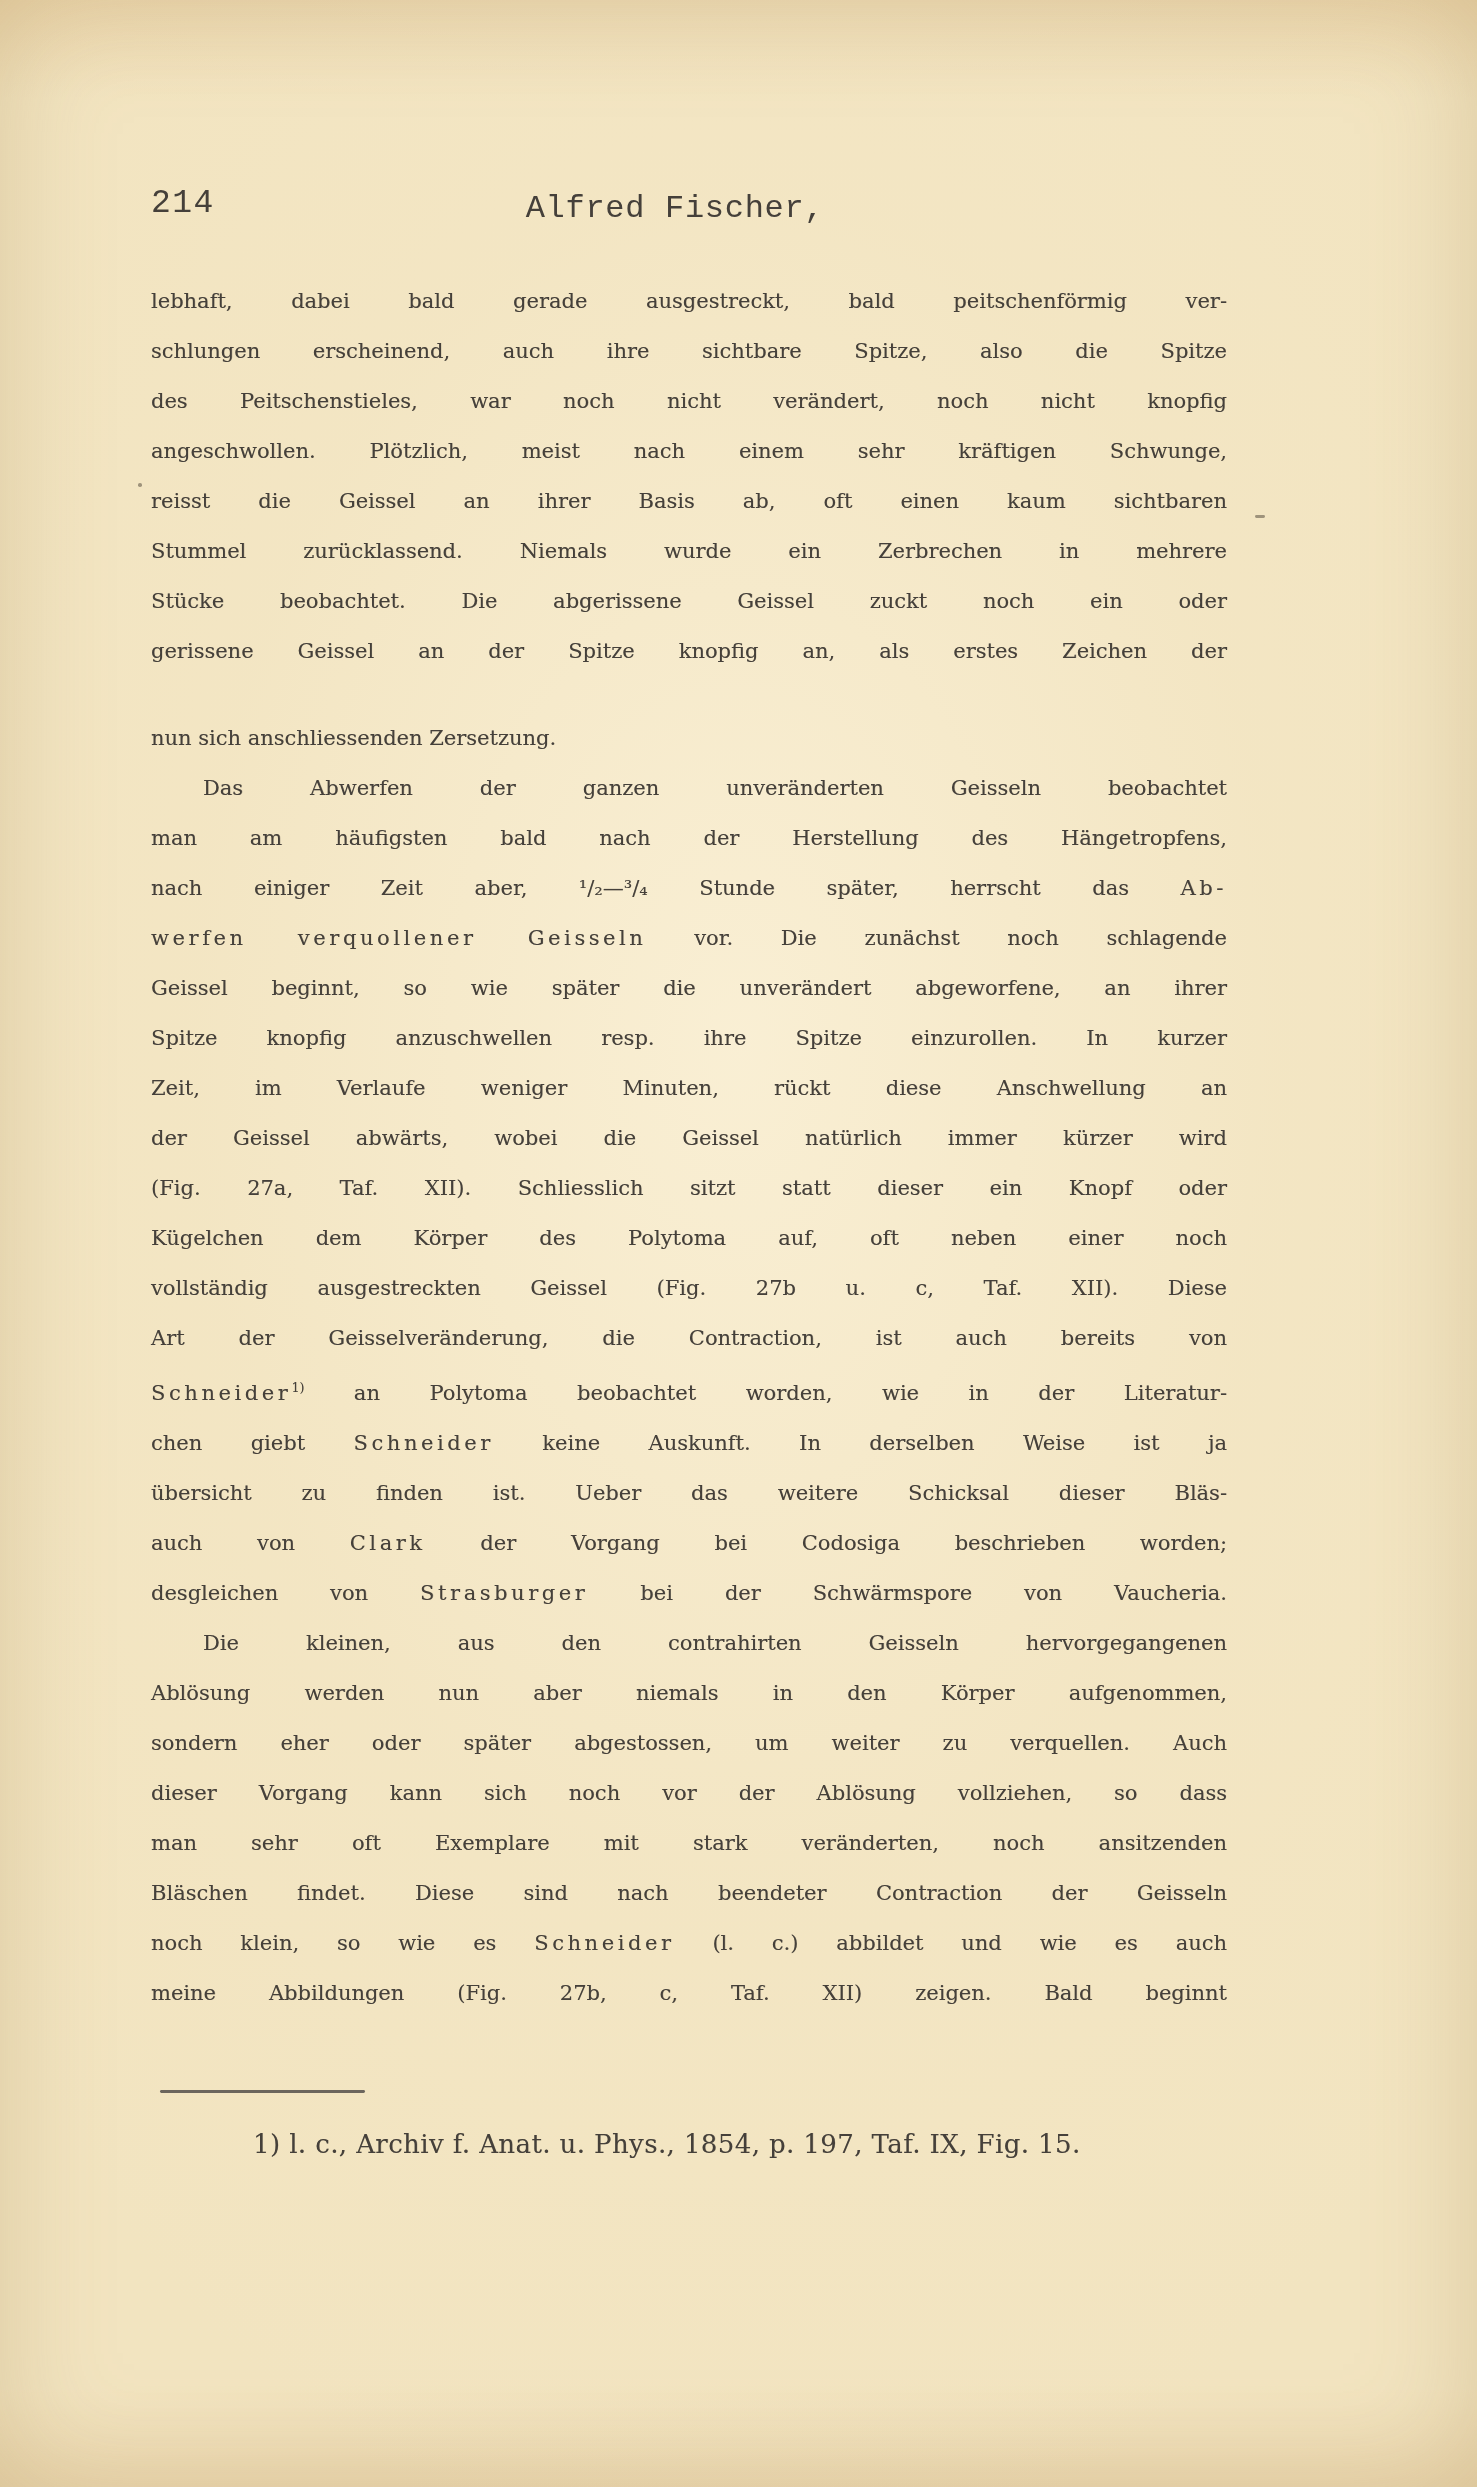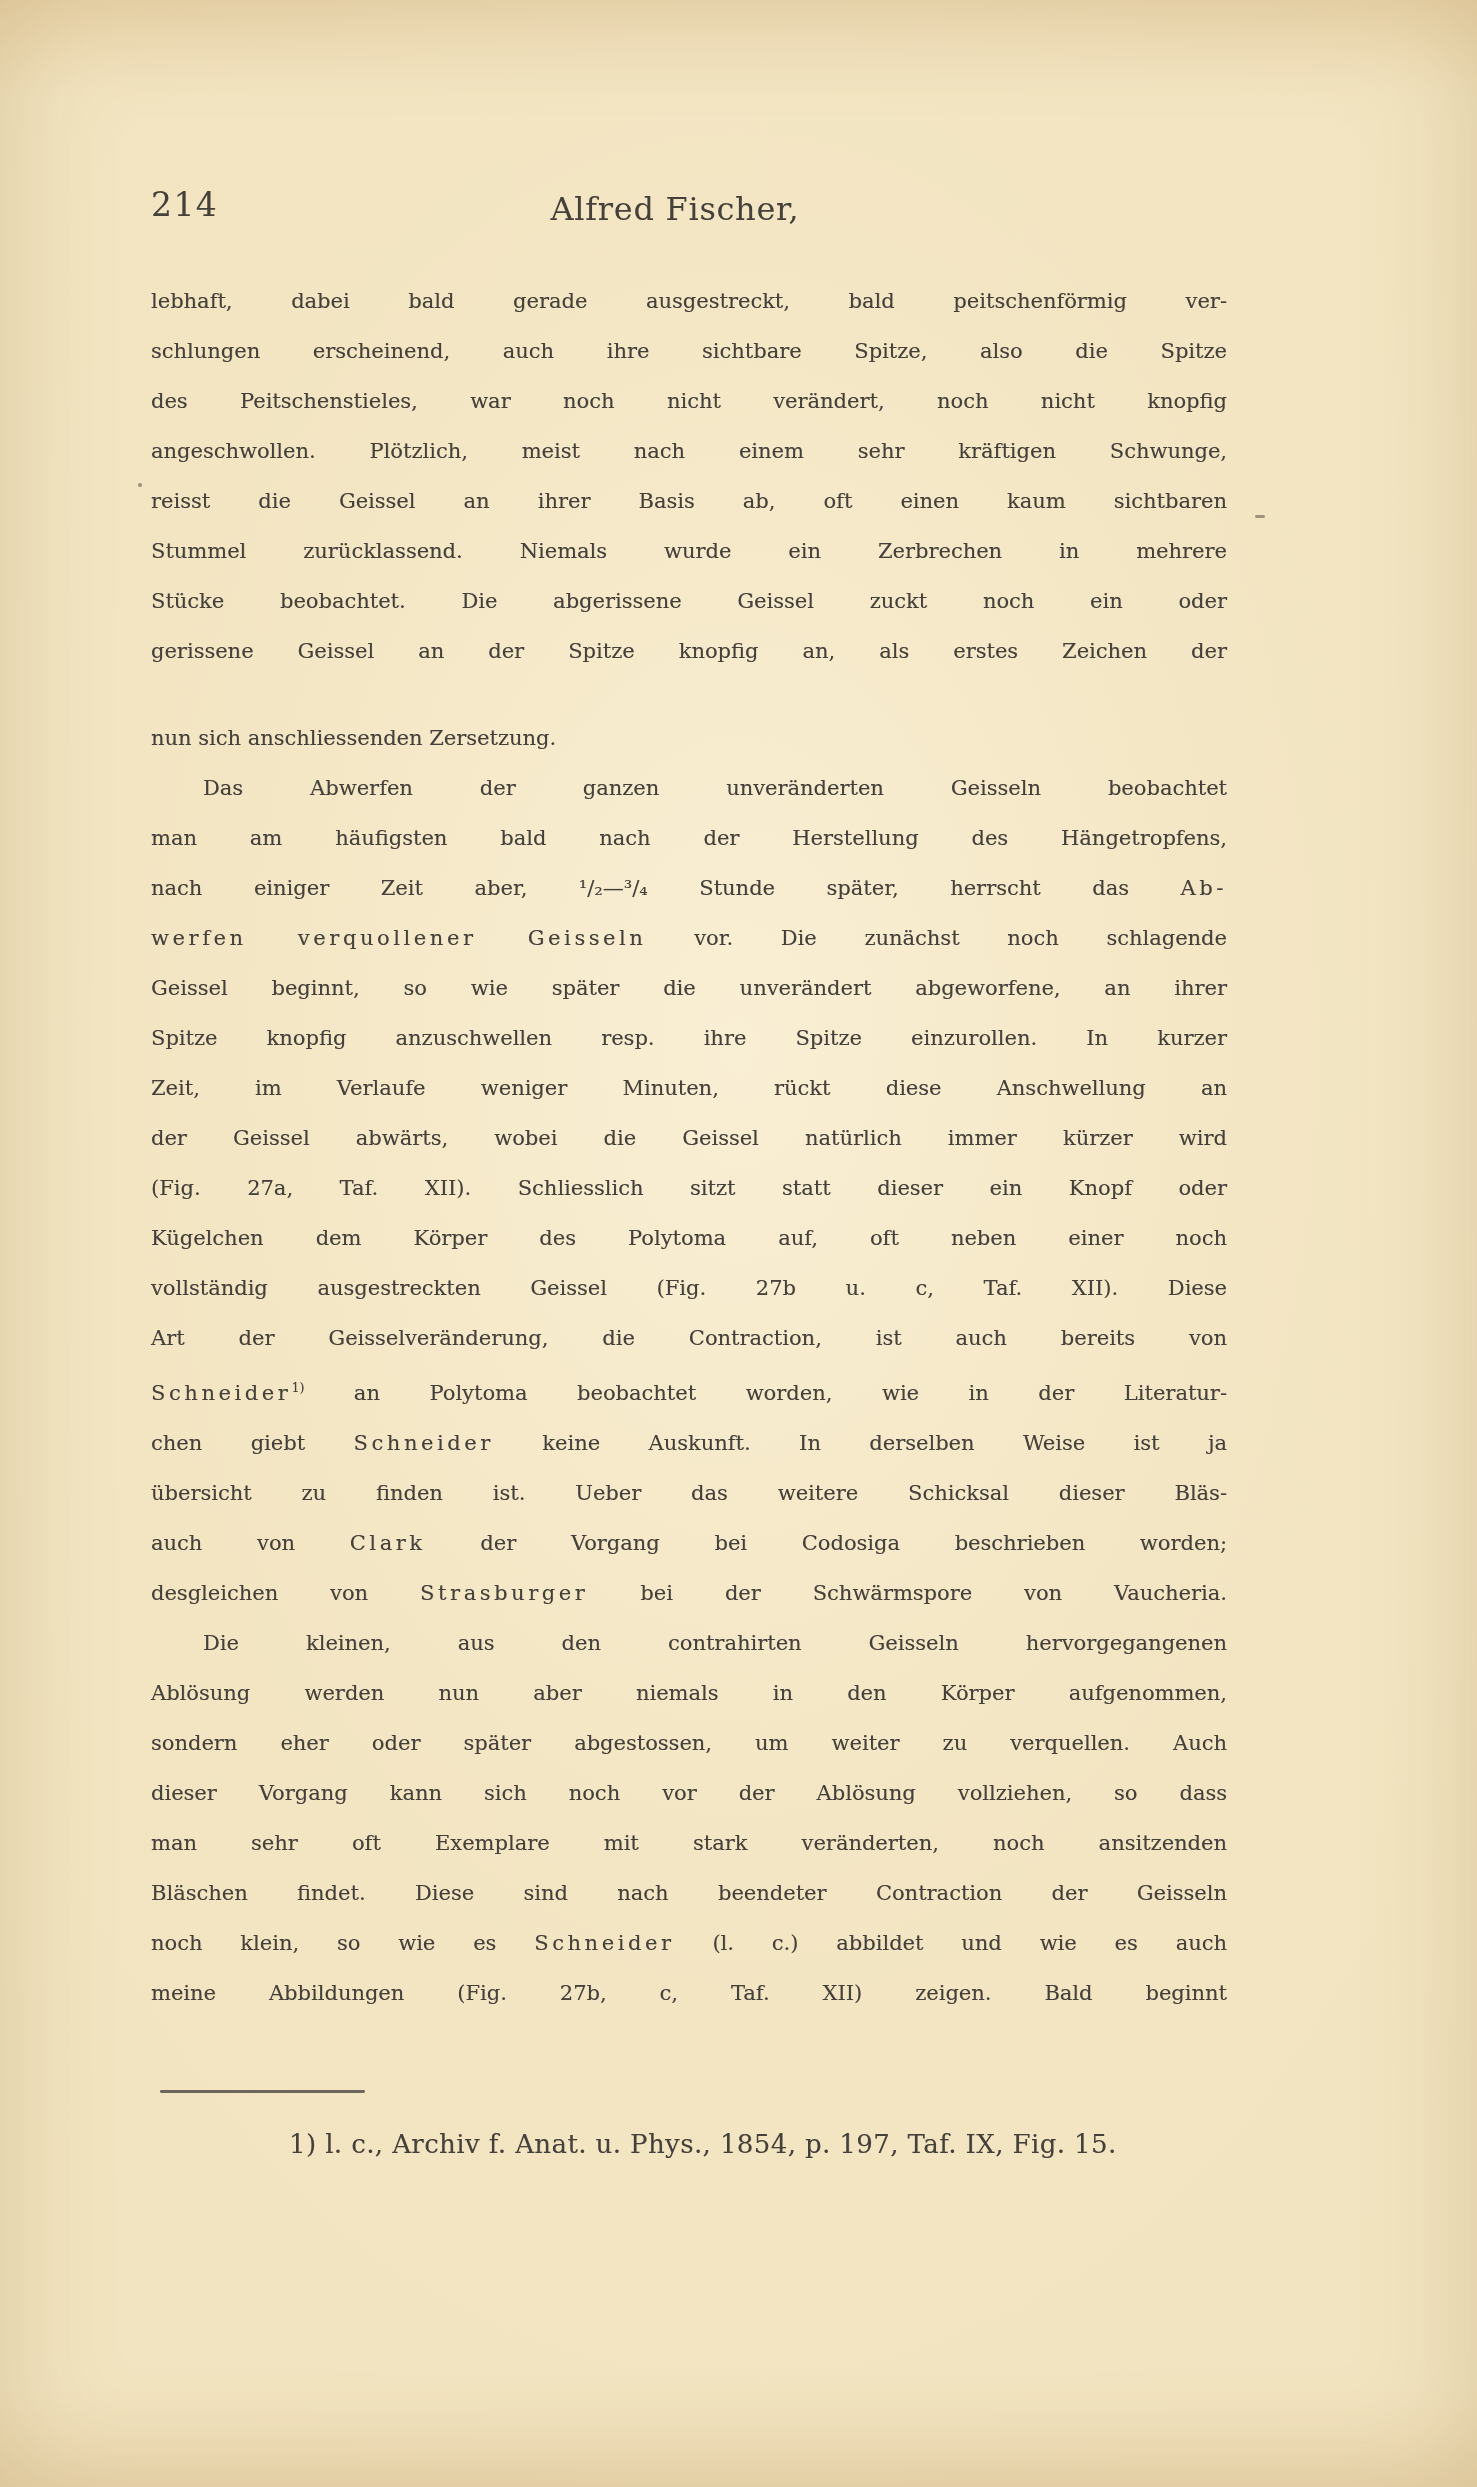--- a/index.html
+++ b/index.html
@@ -20,20 +20,21 @@
     box-shadow: inset 0 0 112px rgba(158,124,70,0.28);
     font-family: "DejaVu Serif", "Liberation Serif", serif;
     color: #45403a;
   }
   .running-row {
     position: absolute;
     left: 151px;
     top: 184px;
     width: 1076px;
     height: 45px;
+    font-family: Liberation Mono, monospace;
   }
   .page-number {
     position: absolute;
     left: 0;
     top: 1.4px;
     font-size: 33px;
     letter-spacing: 1.4px;
   }
   .running-head {
     position: absolute;
@@ -83,21 +84,20 @@
     border-radius: 1.4px;
   }
   .footnote {
     position: absolute;
     left: 253px;
     top: 2129px;
     width: 976px;
     font-size: 26px;
     letter-spacing: 0.4px;
     text-shadow: 0.3px 0.3px 0 rgba(69,64,58,0.3);
-    margin-left: 36px;
   }
   .speck {
     position: absolute;
     background: rgba(90,80,65,0.55);
     border-radius: 50%;
   }
   .speck.s1 { left: 138px; top: 483px; width: 3.5px; height: 3.5px; }
   .speck.s2 { left: 1255px; top: 515px; width: 9.8px; height: 2.8px; border-radius: 1.4px; }
 </style>
 </head>

